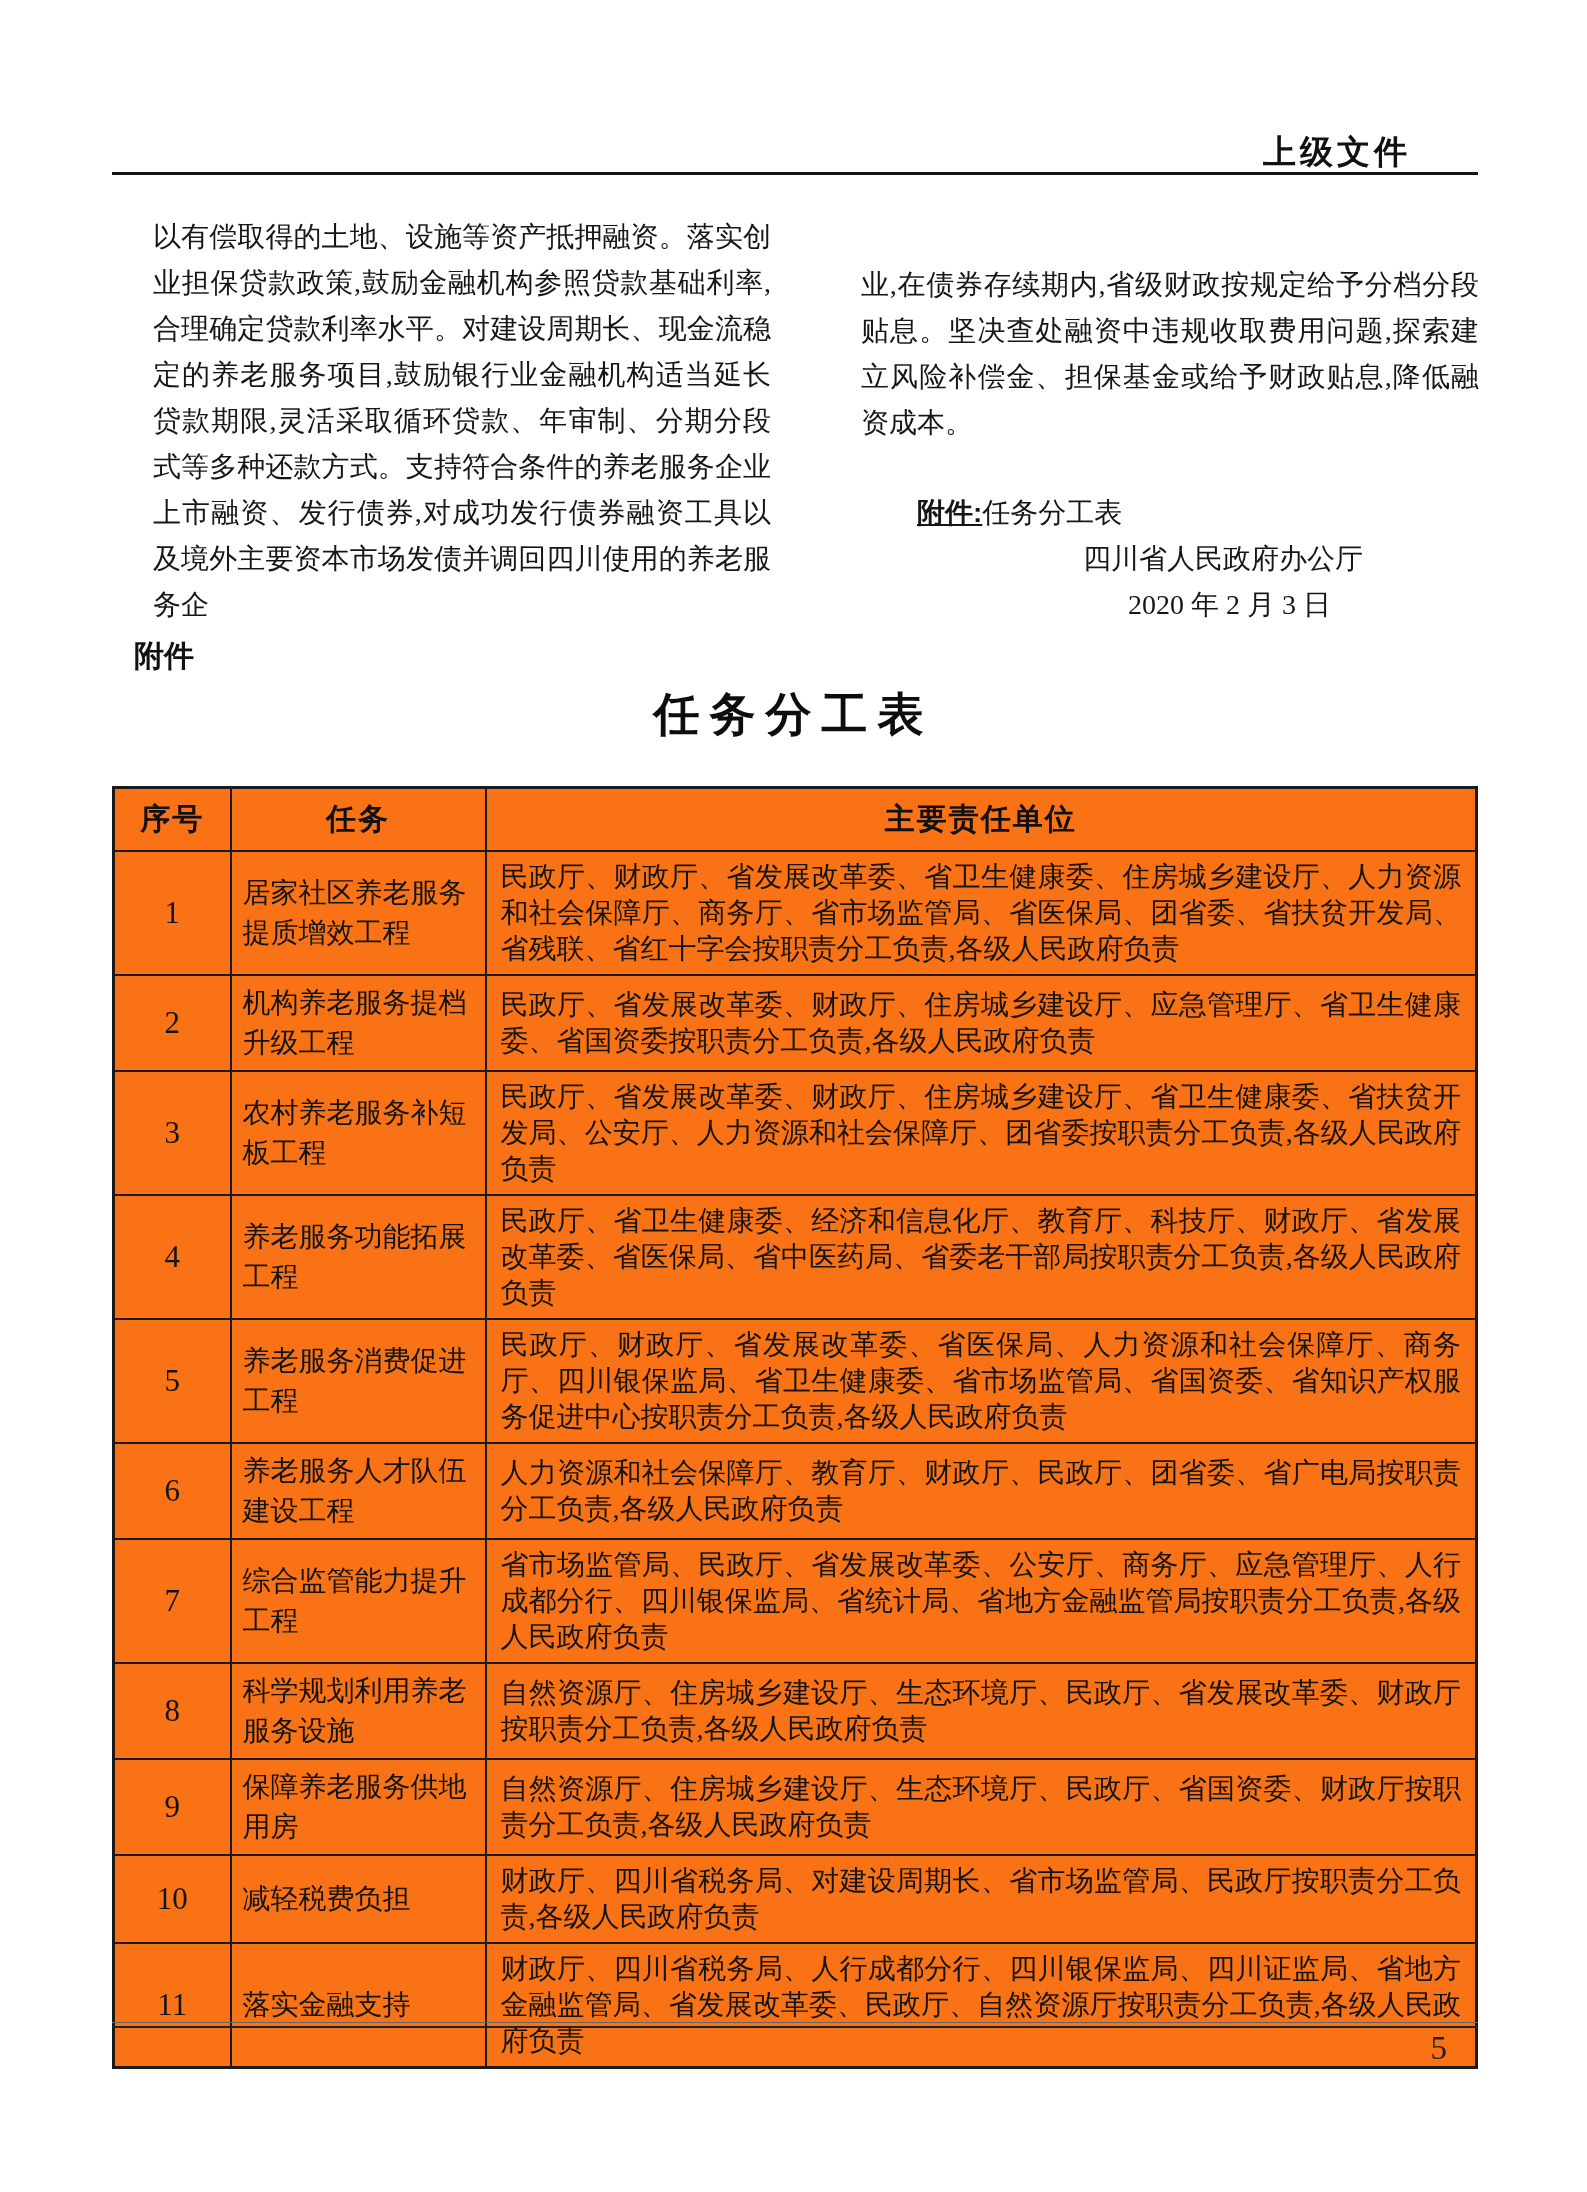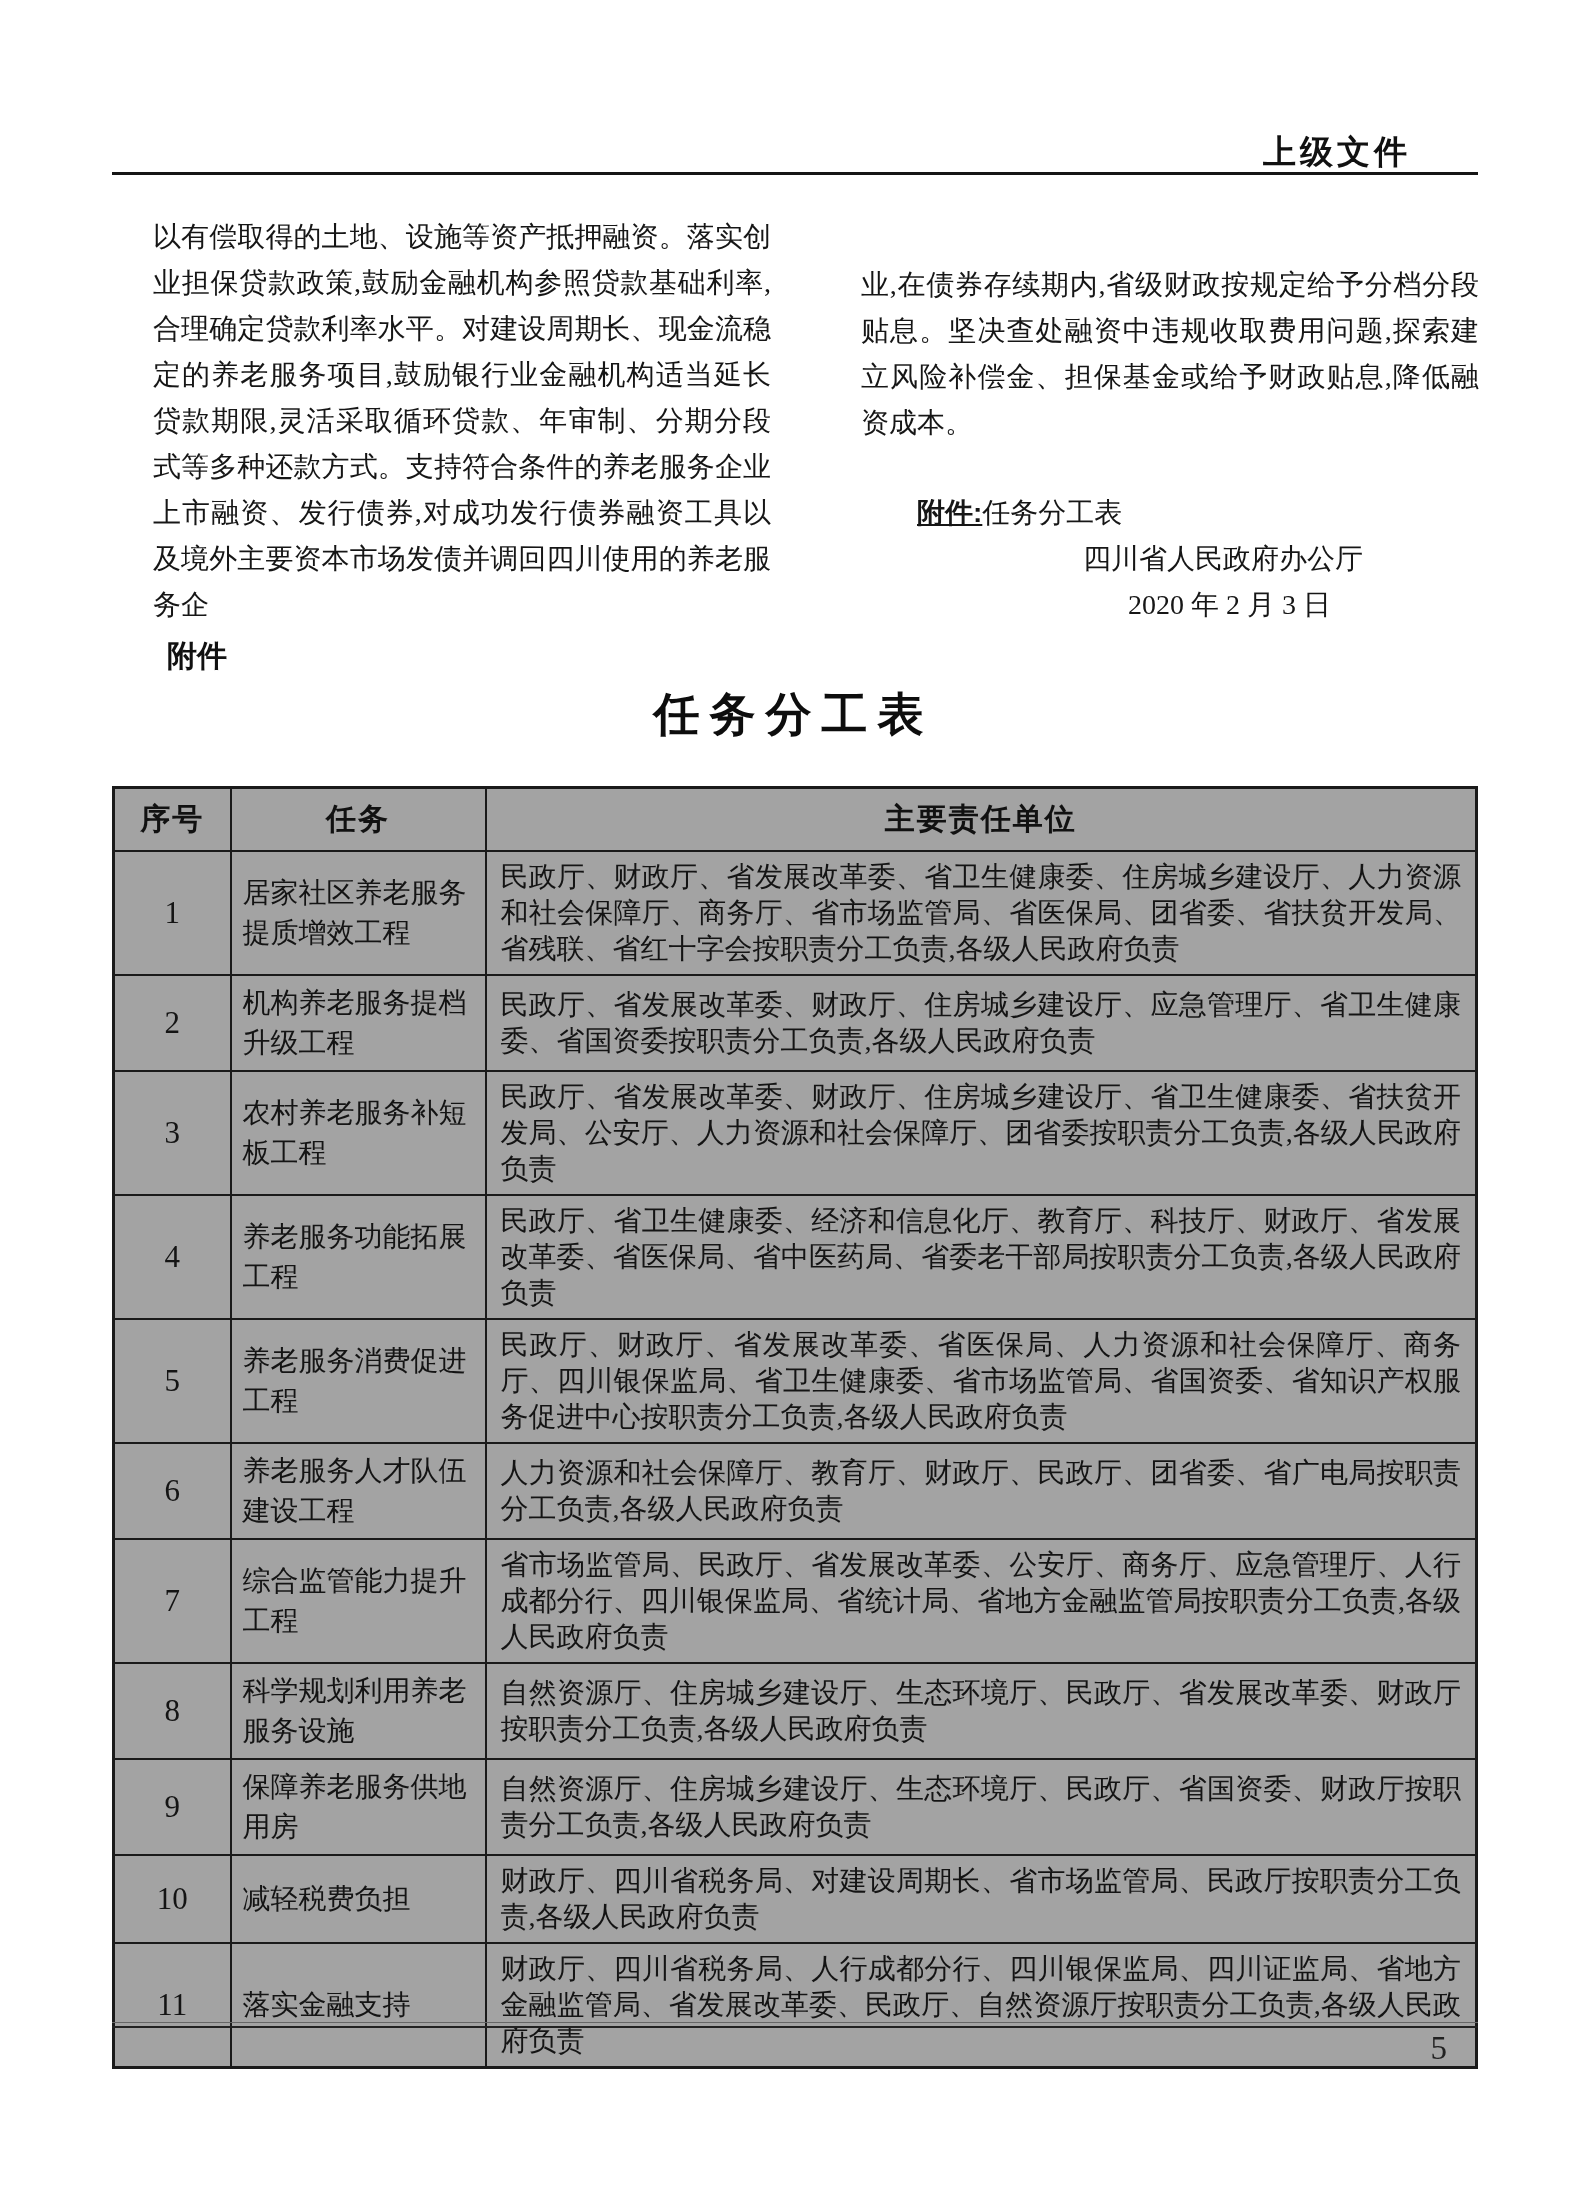--- a/index.html
+++ b/index.html
@@ -34,37 +34,37 @@
   }
   .col-left{left:0;}
   .col-right{left:708px;margin-top:48px;}
   .attach-note{margin-top:44px;padding-left:56px;font-size:28px;line-height:46px;}
   .attach-note .lbl{font-family:"Liberation Sans","DejaVu Sans",sans-serif;font-weight:700;text-decoration:underline;}
   .issuer-line{padding-left:222px;font-size:28px;line-height:46px;}
   .date-line{padding-left:267px;font-size:28px;line-height:46px;}
 
   
   .attachment-label{
-    position:absolute;top:636px;left:167px;
+    position:absolute;top:636px;left:134px;
     font-family:"Liberation Sans","DejaVu Sans",sans-serif;
     font-weight:700;font-size:30px;color:#111;
   }
   .doc-title{
     position:absolute;top:684px;left:0;width:100%;
     text-align:center;
     font-family:"Liberation Serif","DejaVu Serif",serif;
     font-weight:700;font-size:46px;letter-spacing:10px;color:#0d0d0d;
   }
 
   
   .task-table{
     position:absolute;top:786px;left:112px;
     width:1366px;
     border-collapse:collapse;table-layout:fixed;
-    background:#a3a3a3;
+    background:#f97316;
   }
   .task-table col.c-no{width:117px;}
   .task-table col.c-task{width:255px;}
   .task-table th,.task-table td{
     border:2px solid #1a1a1a;
     vertical-align:middle;
   }
   .task-table th{
     font-family:"Liberation Sans","DejaVu Sans",sans-serif;
     font-weight:700;font-size:30px;color:#111;

